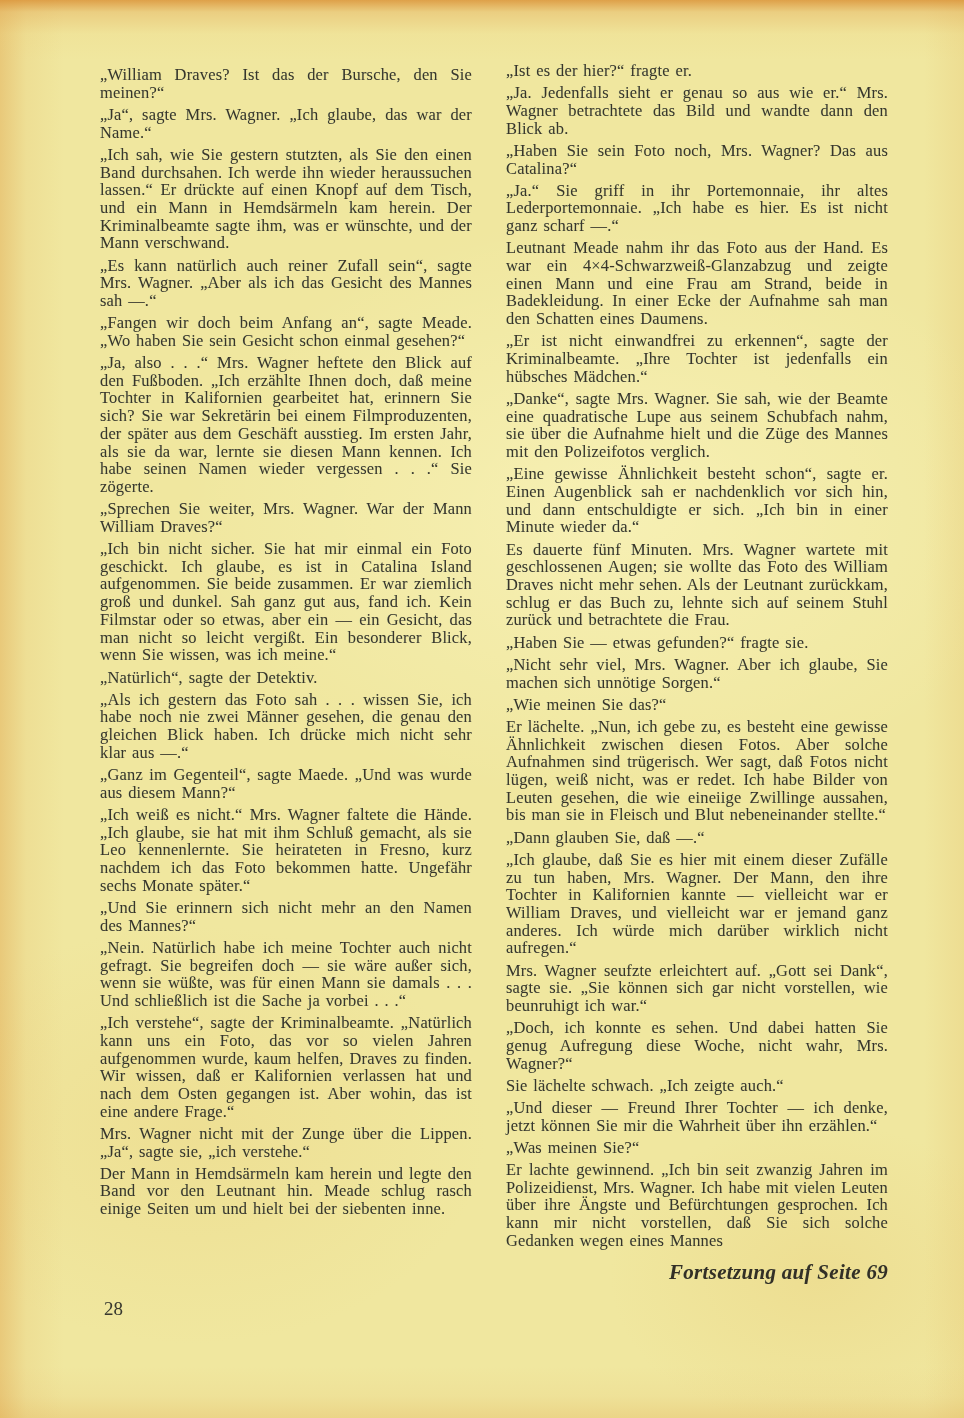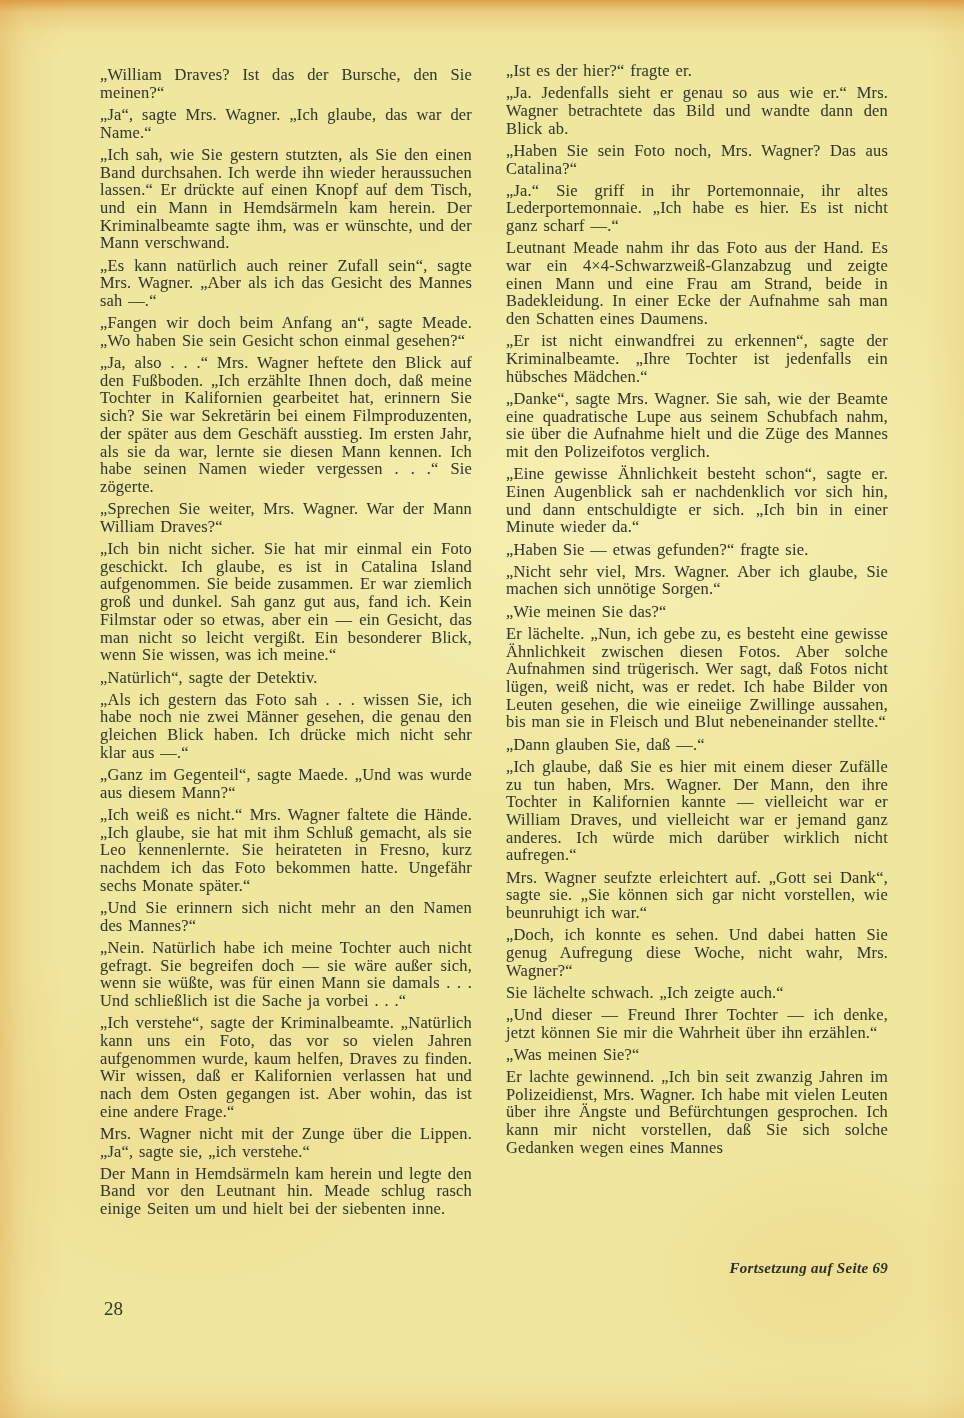--- a/index.html
+++ b/index.html
@@ -32,21 +32,21 @@
   }
   .col-left{left:100px;top:66px;width:372px;}
   .col-right{left:506px;top:62px;width:382px;}
   .col p{margin:0 0 4.5px 0;}
   .col p:last-child{margin-bottom:0;}
   .continuation{
     position:absolute;
     right:76px;top:1260px;width:420px;
     text-align:right;
     font-weight:bold;font-style:italic;
-    font-size:15px;color:#332f26;
+    font-size:21px;color:#332f26;
     letter-spacing:0.3px;
     text-shadow:-0.5px 0.4px 0 rgba(70,165,160,0.15);
   }
   .page-number{
     position:absolute;
     left:104px;top:1298px;
     font-size:19px;color:#3a372d;
     text-shadow:-0.5px 0.4px 0 rgba(70,165,160,0.15);
   }
 </style>
@@ -77,20 +77,21 @@
 
   <div class="col col-right">
     <p>„Ist es der hier?“ fragte er.</p>
     <p>„Ja. Jedenfalls sieht er genau so aus wie er.“ Mrs. Wagner betrachtete das Bild und wandte dann den Blick ab.</p>
     <p>„Haben Sie sein Foto noch, Mrs. Wagner? Das aus Catalina?“</p>
     <p>„Ja.“ Sie griff in ihr Portemonnaie, ihr altes Lederportemonnaie. „Ich habe es hier. Es ist nicht ganz scharf —.“</p>
     <p>Leutnant Meade nahm ihr das Foto aus der Hand. Es war ein 4×4-Schwarzweiß-Glanzabzug und zeigte einen Mann und eine Frau am Strand, beide in Badekleidung. In einer Ecke der Aufnahme sah man den Schatten eines Daumens.</p>
     <p>„Er ist nicht einwandfrei zu erkennen“, sagte der Kriminalbeamte. „Ihre Tochter ist jedenfalls ein hübsches Mädchen.“</p>
     <p>„Danke“, sagte Mrs. Wagner. Sie sah, wie der Beamte eine quadratische Lupe aus seinem Schubfach nahm, sie über die Aufnahme hielt und die Züge des Mannes mit den Polizeifotos verglich.</p>
     <p>„Eine gewisse Ähnlichkeit besteht schon“, sagte er. Einen Augenblick sah er nachdenklich vor sich hin, und dann entschuldigte er sich. „Ich bin in einer Minute wieder da.“</p>
+    <p>Es dauerte fünf Minuten. Mrs. Wagner wartete mit geschlossenen Augen; sie wollte das Foto des William Draves nicht mehr sehen. Als der Leutnant zurückkam, schlug er das Buch zu, lehnte sich auf seinem Stuhl zurück und betrachtete die Frau.</p>
     <p>„Haben Sie — etwas gefunden?“ fragte sie.</p>
     <p>„Nicht sehr viel, Mrs. Wagner. Aber ich glaube, Sie machen sich unnötige Sorgen.“</p>
     <p>„Wie meinen Sie das?“</p>
     <p>Er lächelte. „Nun, ich gebe zu, es besteht eine gewisse Ähnlichkeit zwischen diesen Fotos. Aber solche Aufnahmen sind trügerisch. Wer sagt, daß Fotos nicht lügen, weiß nicht, was er redet. Ich habe Bilder von Leuten gesehen, die wie eineiige Zwillinge aussahen, bis man sie in Fleisch und Blut nebeneinander stellte.“</p>
     <p>„Dann glauben Sie, daß —.“</p>
     <p>„Ich glaube, daß Sie es hier mit einem dieser Zufälle zu tun haben, Mrs. Wagner. Der Mann, den ihre Tochter in Kalifornien kannte — vielleicht war er William Draves, und vielleicht war er jemand ganz anderes. Ich würde mich darüber wirklich nicht aufregen.“</p>
     <p>Mrs. Wagner seufzte erleichtert auf. „Gott sei Dank“, sagte sie. „Sie können sich gar nicht vorstellen, wie beunruhigt ich war.“</p>
     <p>„Doch, ich konnte es sehen. Und dabei hatten Sie genug Aufregung diese Woche, nicht wahr, Mrs. Wagner?“</p>
     <p>Sie lächelte schwach. „Ich zeigte auch.“</p>
     <p>„Und dieser — Freund Ihrer Tochter — ich denke, jetzt können Sie mir die Wahrheit über ihn erzählen.“</p>

